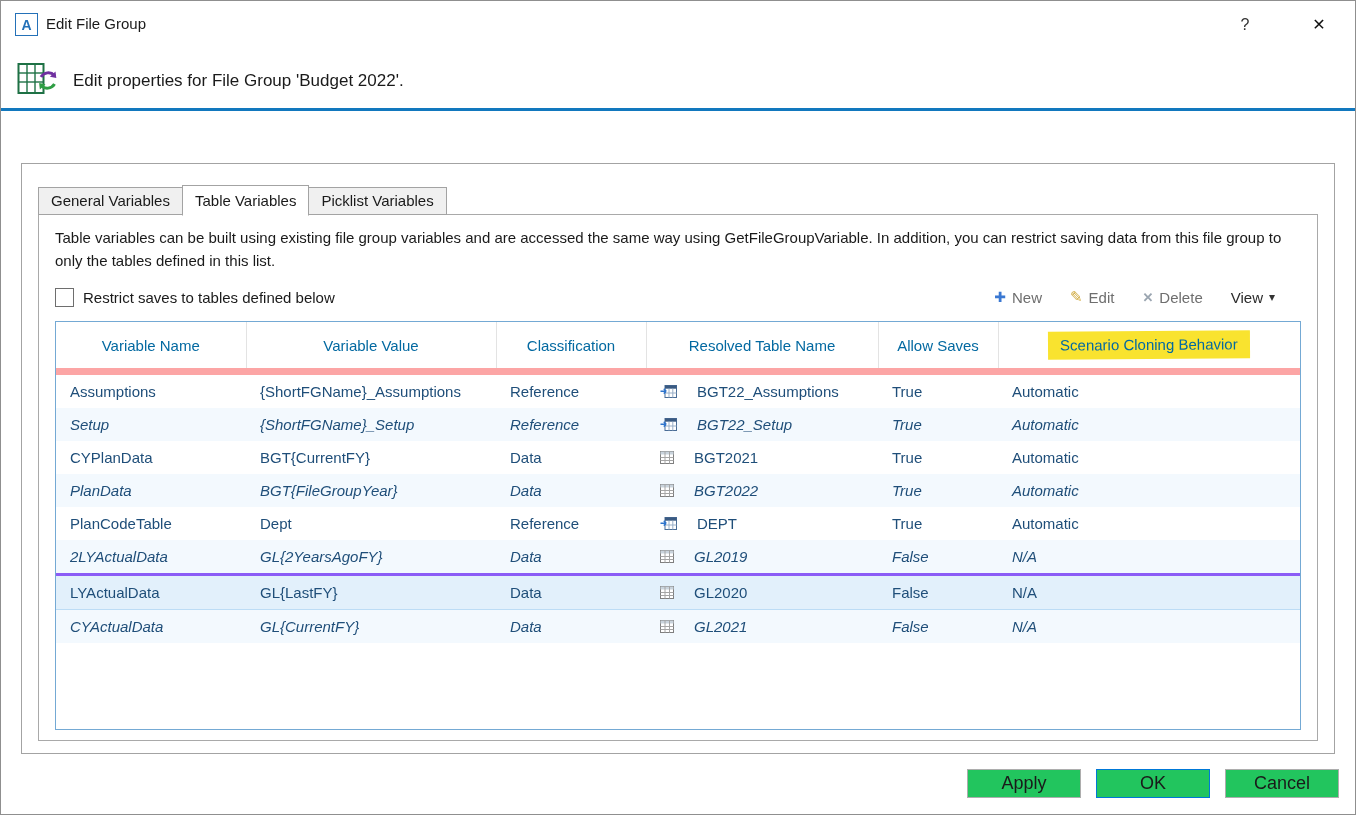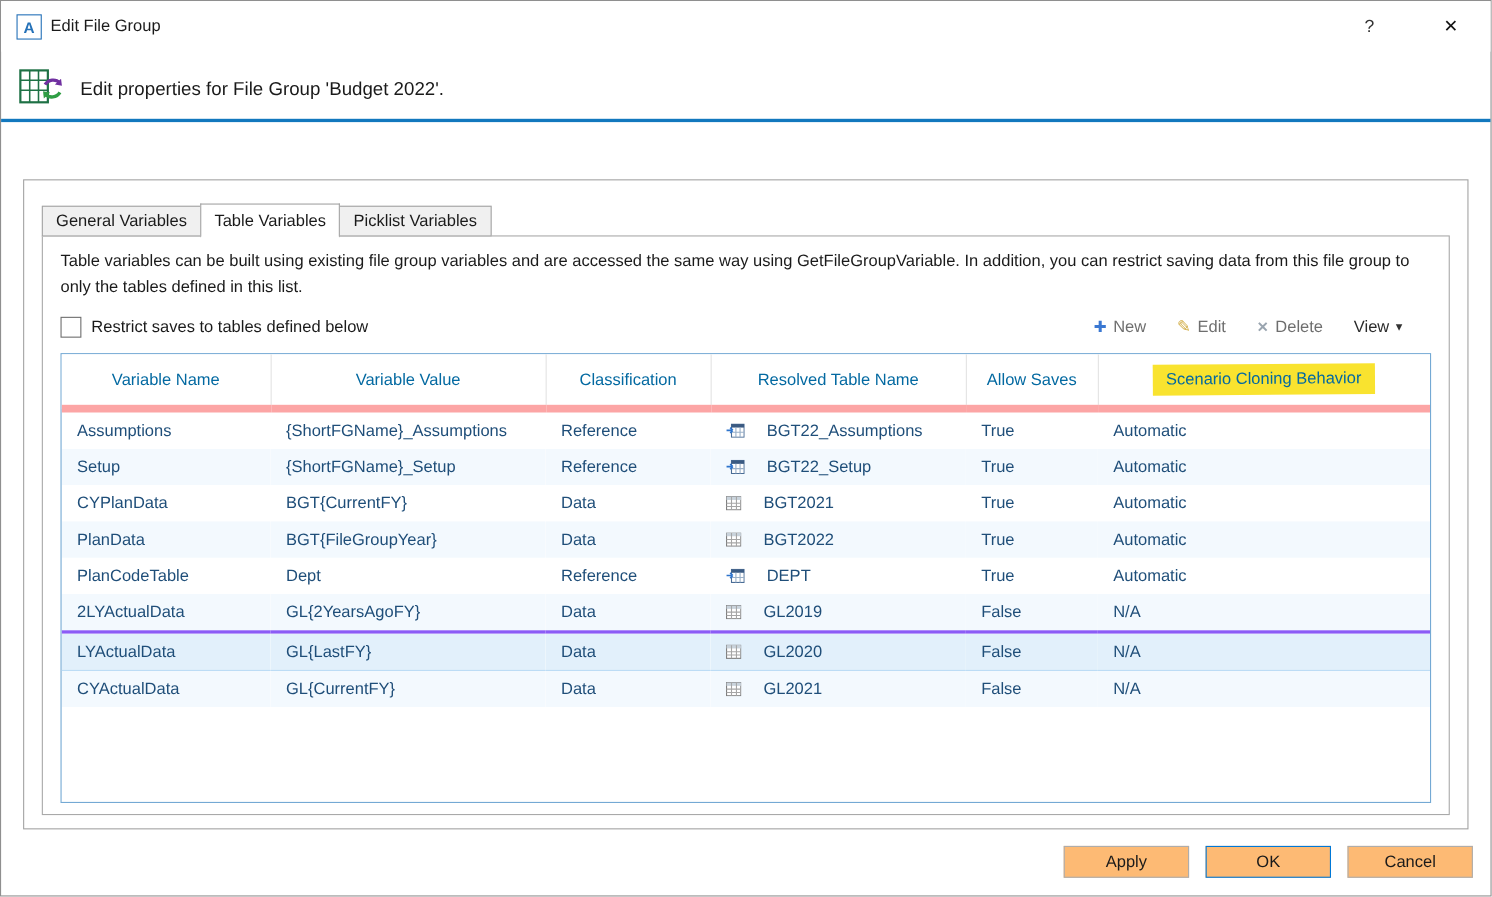--- a/index.html
+++ b/index.html
@@ -51,29 +51,29 @@
   .view-label{color:#2b2b2b;}
   .caret-icon{color:#333;font-size:12px;}
 
   
   .table-wrap{position:absolute;top:106px;left:16px;right:16px;bottom:10px;border:1px solid #74a9d4;background:#fff;overflow:hidden;}
   table{width:100%;border-collapse:collapse;table-layout:fixed;}
   thead th{background:#fff;font-weight:normal;color:#0369a1;text-align:center;
     padding:9px 4px;border-bottom:7px solid #fca5a5;border-right:1px solid #e3e3e3;}
   thead th:last-child{border-right:none;}
   tbody td{padding:8px 6px 8px 14px;color:var(--link-text);white-space:nowrap;overflow:hidden;}
-  tbody tr.alt td{background:var(--alt-row);}
+  tbody tr.alt td{background:var(--alt-row);font-style:italic;}
   tbody tr.selected td{background:var(--selected-row);border-top:3px solid #8b5cf6;border-bottom:1px solid #bcdcf5;}
   .c-resolved{display:flex;align-items:center;gap:20px;}
   .row-icon{display:inline-flex;flex:0 0 auto;}
   .yellow-highlight{background:var(--highlight-yellow);padding:5px 12px 6px;display:inline-block;transform:rotate(-0.4deg);}
 
   
   .footer-buttons{position:absolute;right:16px;bottom:16px;display:flex;gap:15px;}
-  .btn{width:112px;height:27px;background:#fdba74;border:1px solid #adadad;display:flex;align-items:center;justify-content:center;font-size:15px;cursor:default;}
+  .btn{width:112px;height:27px;background:#22c55e;border:1px solid #adadad;display:flex;align-items:center;justify-content:center;font-size:18px;cursor:default;}
   .btn.ok{border:1px solid #0078d7;}
 </style>
 </head>
 <body style="--accent-blue: #1278be; --link-text: #1f4e79; --highlight-yellow: #f9e32f; --selected-row: #e2f0fb; --alt-row: #f3f9fe;">
 
 <div class="dialog">
 
   <div class="titlebar">
     <div class="app-icon">A</div>
     <div class="win-title">Edit File Group</div>

